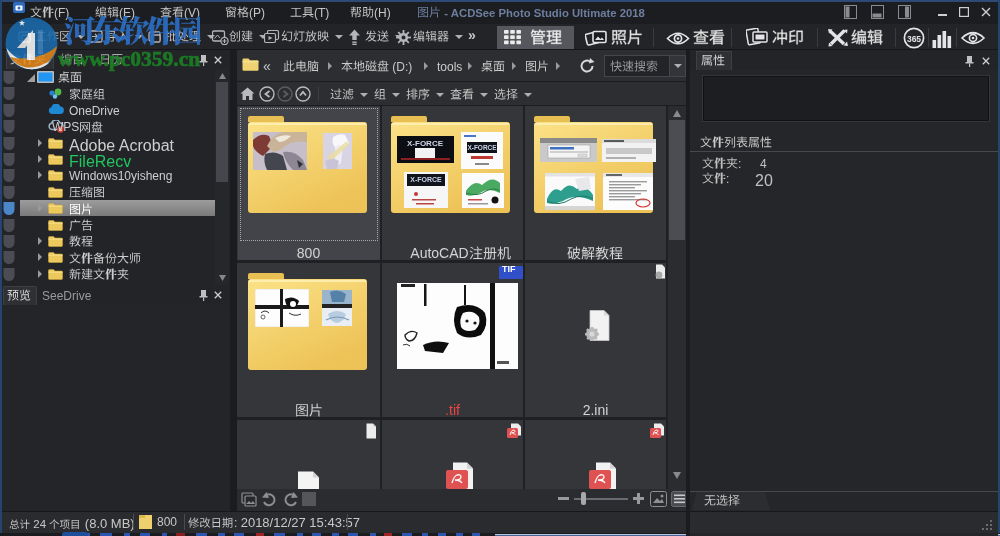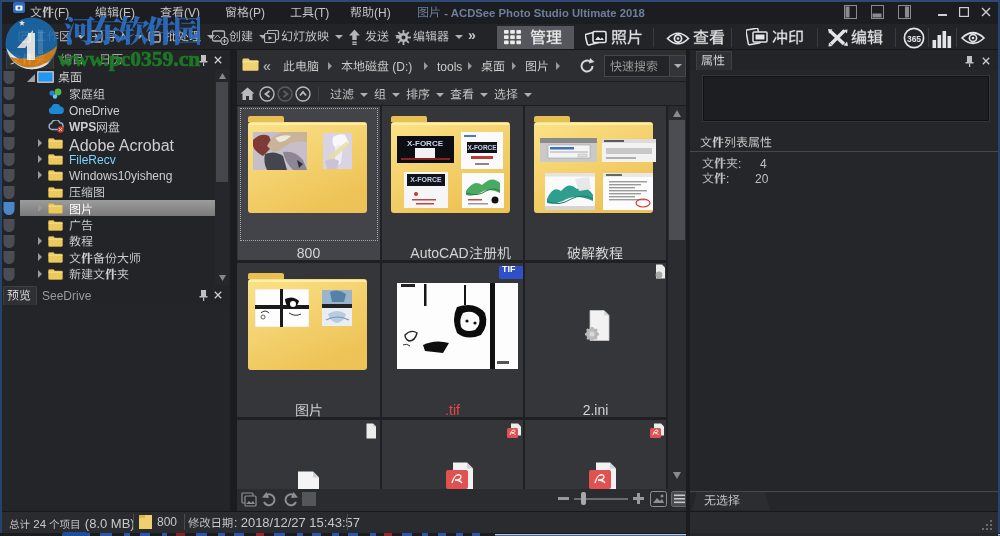--- a/index.html
+++ b/index.html
@@ -431,21 +431,21 @@
   </svg>
 <div style="position:absolute;left:69px;top:103.8px;font-size:12px;color:#cecece;white-space:nowrap;">OneDrive</div>
 <svg class="abs" style="left:3px;top:119px" width="12" height="14" viewBox="0 0 12 14">
     <path d="M0.5 1 h11 v7.5 a5.5 5.5 0 0 1 -11 0 z" fill="#4c4d54"></path>
   </svg>
 <svg class="abs" style="left:48px;top:120.19999999999999px" width="17" height="13" viewBox="0 0 17 13">
     <path d="M4 9.5 a3.2 3.2 0 0 1 -0.4 -6.3 a4.3 4.3 0 0 1 8.2 -0.5 a3.3 3.3 0 0 1 -0.4 6.8 z" fill="none" stroke="#9ab2c8" stroke-width="1.4"></path>
     <circle cx="12.5" cy="9.5" r="3.2" fill="#d43c32"></circle>
     <path d="M11.2 8.2 l2.6 2.6 m0 -2.6 l-2.6 2.6" stroke="#fff" stroke-width="0.9"></path>
   </svg>
-<div style="position:absolute;left:69px;top:120.19999999999999px;font-size:12px;color:#cecece;white-space:nowrap;font-weight:bold;">WPS<svg width="24" height="12" viewBox="0 0 24 12" style="vertical-align:-1.4px;" fill="#cecece">
+<div style="position:absolute;left:52px;top:120.19999999999999px;font-size:12px;color:#cecece;white-space:nowrap;">WPS<svg width="24" height="12" viewBox="0 0 24 12" style="vertical-align:-1.4px;" fill="#cecece">
       <g transform="translate(0,10.6) scale(0.0120,-0.0120)">
         <use href="#s7f51" x="0"></use>
         <use href="#s76d8" x="1000"></use>
       </g>
     </svg></div>
 <svg class="abs" style="left:3px;top:136px" width="12" height="14" viewBox="0 0 12 14">
     <path d="M0.5 1 h11 v7.5 a5.5 5.5 0 0 1 -11 0 z" fill="#4c4d54"></path>
   </svg>
 <div style="position:absolute;left:38px;top:138.6px;width:0;height:0;border-top:4.5px solid transparent;border-bottom:4.5px solid transparent;border-left:4.5px solid #9a9a9b"></div>
 <svg class="abs" style="left:48px;top:136.6px" width="15" height="12" viewBox="0 0 15 12">
@@ -454,21 +454,21 @@
   </svg>
 <div style="position:absolute;left:69px;top:136.6px;font-size:16px;color:#cecece;white-space:nowrap;">Adobe Acrobat</div>
 <svg class="abs" style="left:3px;top:152px" width="12" height="14" viewBox="0 0 12 14">
     <path d="M0.5 1 h11 v7.5 a5.5 5.5 0 0 1 -11 0 z" fill="#4c4d54"></path>
   </svg>
 <div style="position:absolute;left:38px;top:155.0px;width:0;height:0;border-top:4.5px solid transparent;border-bottom:4.5px solid transparent;border-left:4.5px solid #9a9a9b"></div>
 <svg class="abs" style="left:48px;top:153.0px" width="15" height="12" viewBox="0 0 15 12">
     <path d="M0.5 2.5 a1 1 0 0 1 1 -1 h4 l1.5 1.5 h6.5 a1 1 0 0 1 1 1 v6.5 a1 1 0 0 1 -1 1 h-12 a1 1 0 0 1 -1 -1 z" fill="#ecc95c" stroke="#c8a23c" stroke-width="0.6"></path>
     <path d="M0.5 4.2 h14" stroke="#f7e08e" stroke-width="1"></path>
   </svg>
-<div style="position:absolute;left:69px;top:153.0px;font-size:12px;color:#7dd3fc;white-space:nowrap;">FileRecv</div>
+<div style="position:absolute;left:69px;top:153.0px;font-size:16px;color:#22c55e;white-space:nowrap;">FileRecv</div>
 <svg class="abs" style="left:3px;top:168px" width="12" height="14" viewBox="0 0 12 14">
     <path d="M0.5 1 h11 v7.5 a5.5 5.5 0 0 1 -11 0 z" fill="#4c4d54"></path>
   </svg>
 <div style="position:absolute;left:38px;top:171.39999999999998px;width:0;height:0;border-top:4.5px solid transparent;border-bottom:4.5px solid transparent;border-left:4.5px solid #9a9a9b"></div>
 <svg class="abs" style="left:48px;top:169.39999999999998px" width="15" height="12" viewBox="0 0 15 12">
     <path d="M0.5 2.5 a1 1 0 0 1 1 -1 h4 l1.5 1.5 h6.5 a1 1 0 0 1 1 1 v6.5 a1 1 0 0 1 -1 1 h-12 a1 1 0 0 1 -1 -1 z" fill="#ecc95c" stroke="#c8a23c" stroke-width="0.6"></path>
     <path d="M0.5 4.2 h14" stroke="#f7e08e" stroke-width="1"></path>
   </svg>
 <div style="position:absolute;left:69px;top:169.39999999999998px;font-size:12px;color:#cecece;white-space:nowrap;">Windows10yisheng</div>
 <svg class="abs" style="left:3px;top:185px" width="12" height="14" viewBox="0 0 12 14">
@@ -1054,21 +1054,21 @@
         <use href="#s5939" x="2000"></use>
       </g>
     </svg>:</div>
 <div style="position:absolute;left:760px;top:157px;font-size:12px;color:#c0c0c0;white-space:nowrap;">4</div>
 <div style="position:absolute;left:702px;top:172px;font-size:12px;color:#c8c8c8;white-space:nowrap;"><svg width="24" height="12" viewBox="0 0 24 12" style="vertical-align:-1.4px;" fill="#c0c0c0">
       <g transform="translate(0,10.6) scale(0.0120,-0.0120)">
         <use href="#s6587" x="0"></use>
         <use href="#s4ef6" x="1000"></use>
       </g>
     </svg>:</div>
-<div style="position:absolute;left:755px;top:172px;font-size:12px;color:#c0c0c0;white-space:nowrap;">20</div>
+<div style="position:absolute;left:755px;top:172px;font-size:16px;color:#c0c0c0;white-space:nowrap;">20</div>
 <div style="position:absolute;left:690px;top:491px;width:308px;height:1px;background:#47484d;"></div>
 <div style="position:absolute;left:692px;top:492px;width:78px;height:18px;background:#2c2d31;clip-path:polygon(6% 0,94% 0,100% 100%,0 100%)"></div>
 <div style="position:absolute;left:704px;top:494px;font-size:12px;color:#c8c8c8;white-space:nowrap;"><svg width="36" height="12" viewBox="0 0 36 12" style="vertical-align:-1.4px;" fill="#c8c8c8">
       <g transform="translate(0,10.6) scale(0.0120,-0.0120)">
         <use href="#s65e0" x="0"></use>
         <use href="#s9009" x="1000"></use>
         <use href="#s62e9" x="2000"></use>
       </g>
     </svg></div>
 <div style="position:absolute;left:690px;top:511px;width:308px;height:22px;background:#2a2b2e;"></div>

